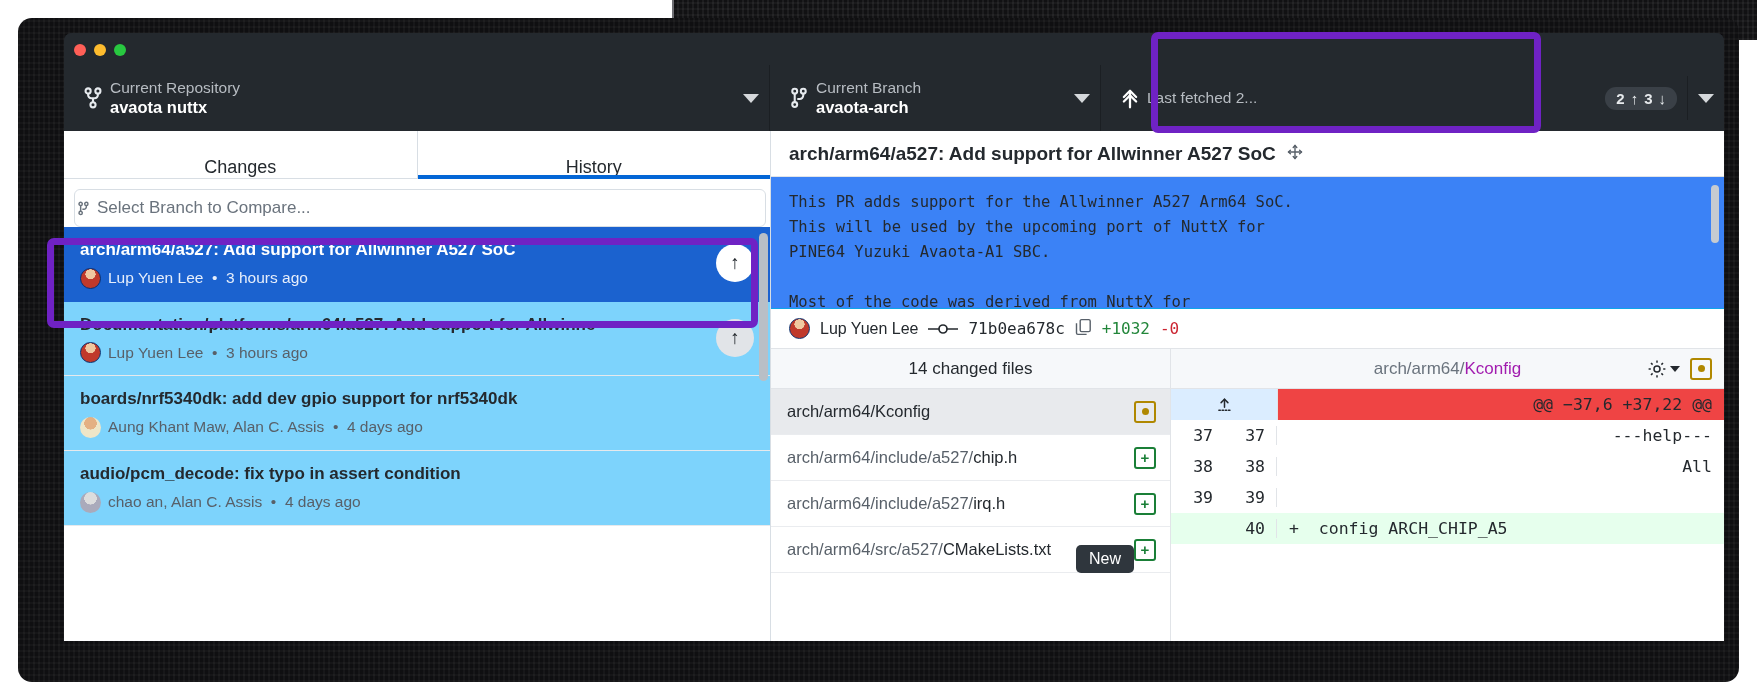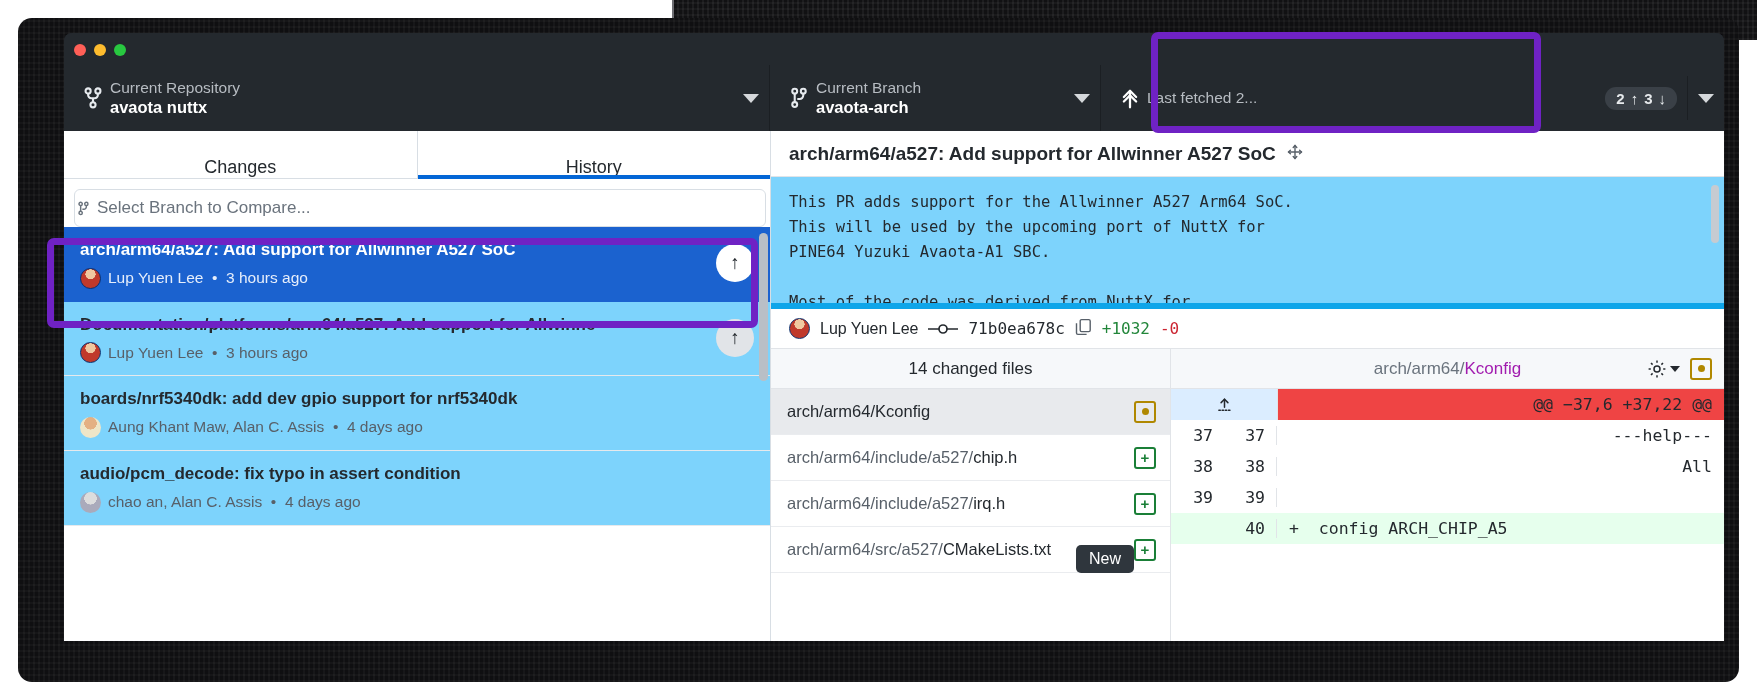--- a/index.html
+++ b/index.html
@@ -138,21 +138,21 @@
   
   .right { flex: 1; display: flex; flex-direction: column; min-width: 0; background: #fff; }
   .detail-header {
     height: 46px; display: flex; align-items: center; padding: 0 18px;
     border-bottom: 1px solid #e1e4e8; background: #fff;
   }
   .detail-title { font-size: 19px; font-weight: bold; color: #24292e; white-space: nowrap; overflow: hidden; }
   .drag-handle { margin-left: 10px; color: #586069; font-size: 16px; flex: 0 0 auto; }
 
   .desc-box {
-    background: #7dd3fc; border-bottom: 6px solid #0ea5e9; padding: 13px 18px 0 18px;
+    background: #3b82f6; border-bottom: 1px solid #0ea5e9; padding: 13px 18px 0 18px;
     height: 132px; overflow: hidden; position: relative;
   }
   .desc-text {
     font-family: "DejaVu Sans Mono", monospace; font-size: 15.5px; color: #24292e;
     line-height: 1.62; white-space: pre-wrap;
   }
   .desc-scrollbar {
     position: absolute; right: 5px; top: 8px; width: 8px; height: 58px;
     background: #c6cbd1; border-radius: 4px;
   }

